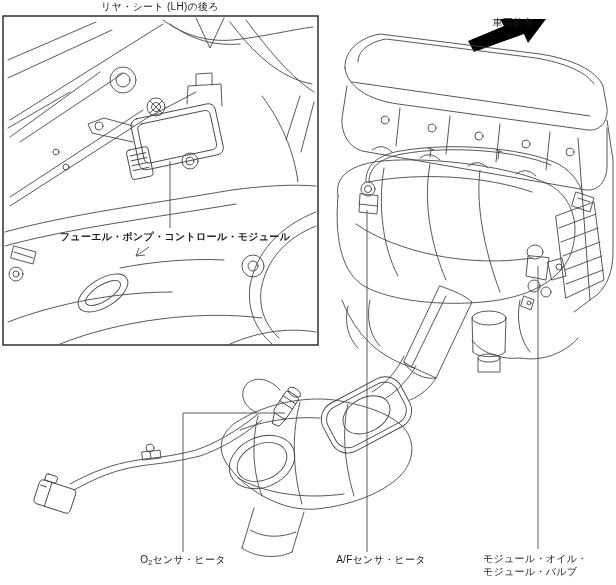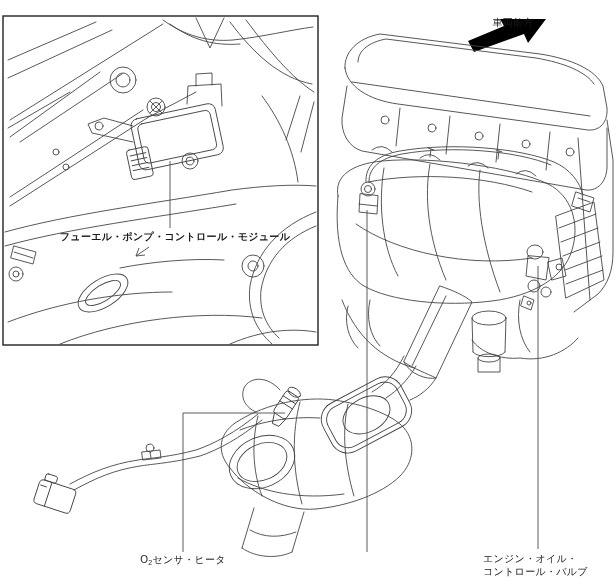--- a/index.html
+++ b/index.html
@@ -225,28 +225,30 @@
       <path d="M250,530 C264,538 280,538 296,532"></path>
     </g>
 
     <g>
       <path class="leader" d="M183,552 L183,413 L285,413"></path>
       <path class="leader" d="M367,552 L367,210"></path>
       <path class="leader" d="M538,549 L538,266"></path>
     </g>
   </svg>
 
+  <div class="label" style="left:2px;top:0px;width:316px;">リヤ・シート (LH)の後ろ</div>
 
   <div class="label" style="left:465px;top:0px;width:96px;margin-top:16px;">車両前方</div>
 
   <div class="label" style="left:30px;top:230px;width:290px;font-weight:bold;">フューエル・ポンプ・コントロール・モジュール</div>
 
   <div class="label" style="left:108px;top:553px;width:150px;">
     <span>O</span><sub>2</sub><span>センサ・ヒータ</span>
   </div>
 
+  <div class="label" style="left:314px;top:553px;width:134px;">A/Fセンサ・ヒータ</div>
 
   <div class="label left" style="left:483px;top:552px;">
-    <div>エンジン・オイル・</div>
-    <div>コントロール・バルブ</div>
+    <div>モジュール・オイル・</div>
+    <div>モジュール・バルブ</div>
   </div>
 
 </div>
 
 </body></html>

